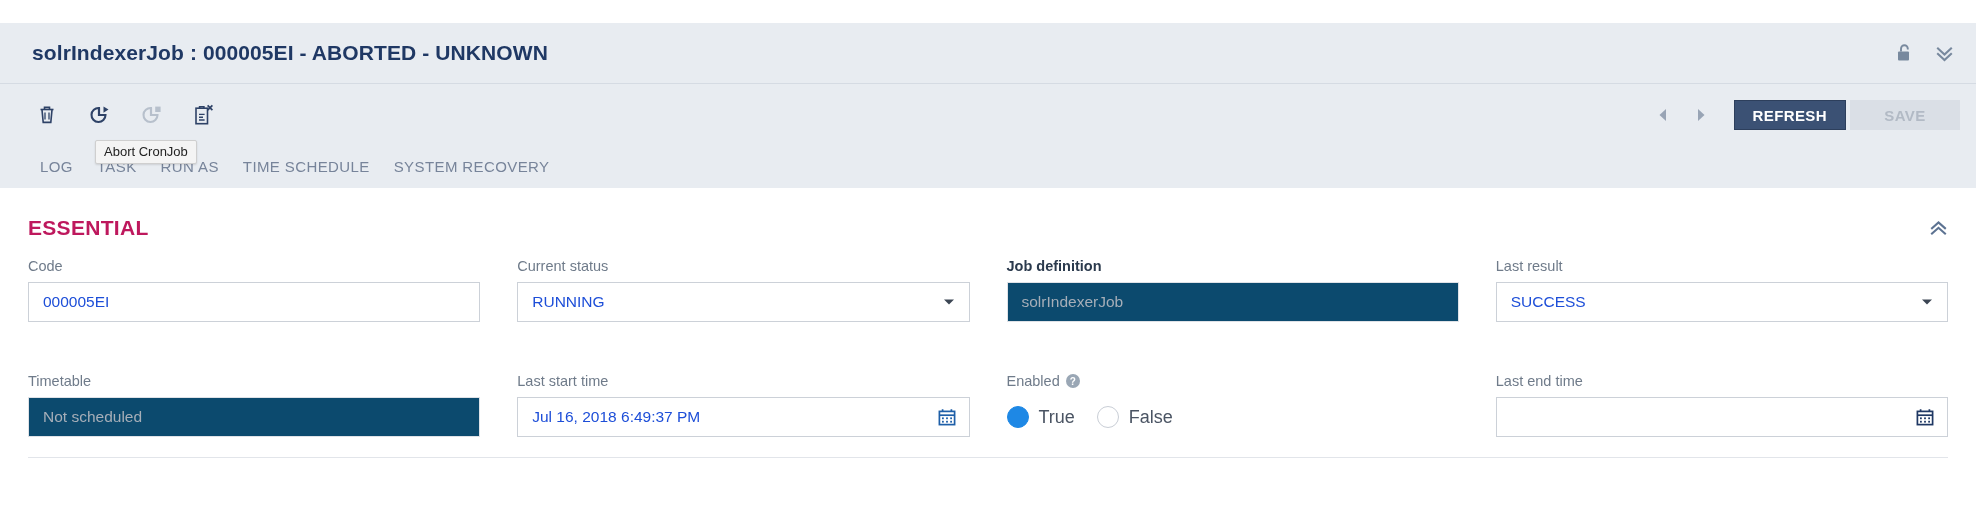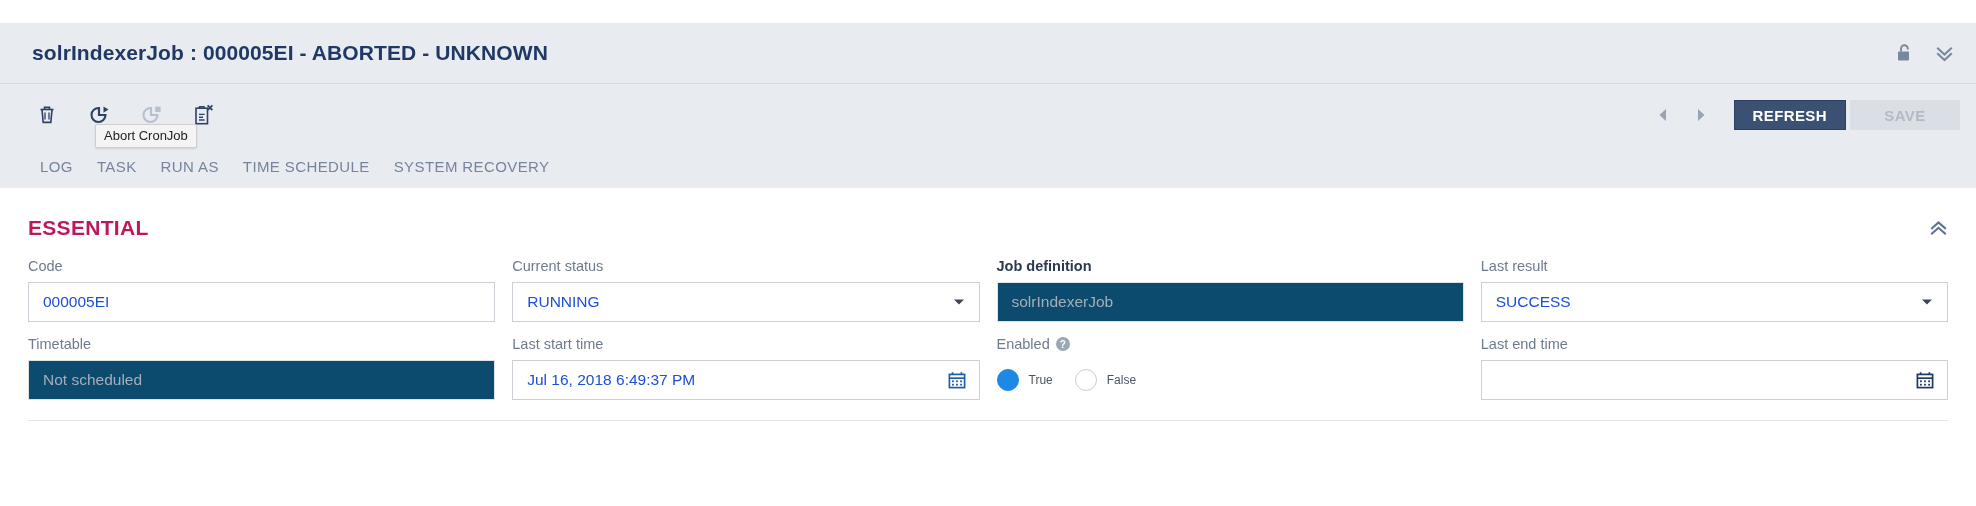--- a/index.html
+++ b/index.html
@@ -126,21 +126,21 @@
     color: #b2bac5;
     border: 1px solid #dadfe6;
     margin-left: 4px;
     cursor: default;
   }
 
   
   .tooltip {
     position: absolute;
     left: 95px;
-    top: 40px;
+    top: 56px;
     background: #f4f4f4;
     border: 1px solid #cfcfcf;
     border-radius: 2px;
     padding: 3px 8px 4px 8px;
     font-size: 13px;
     color: #222;
     white-space: nowrap;
     box-shadow: 0 1px 2px rgba(0,0,0,.12);
     z-index: 40;
   }
@@ -192,20 +192,21 @@
     cursor: pointer;
     display: inline-flex;
   }
 
   .form-grid {
     display: grid;
     grid-template-columns: repeat(4, 1fr);
     column-gap: 17px;
     row-gap: 0;
     margin-top: 18px;
+    gap: 37px;
   }
   .field {
     padding-bottom: 14px;
   }
   .field-label {
     font-size: 14.5px;
     color: #6f7b8a;
     margin-bottom: 8px;
     display: flex;
     align-items: center;
@@ -282,21 +283,21 @@
     border-radius: 50%;
     border: 1px solid #c9ced6;
     background: #fff;
     box-sizing: border-box;
   }
   .radio.checked {
     background: #1e88e5;
     border-color: #1e88e5;
   }
   .radio-label {
-    font-size: 12px;
+    font-size: 18px;
     color: #4a5463;
   }
   .divider {
     border-top: 1px solid #e2e5ea;
     margin-top: 6px;
   }
 </style>
 </head>
 <body>
 

